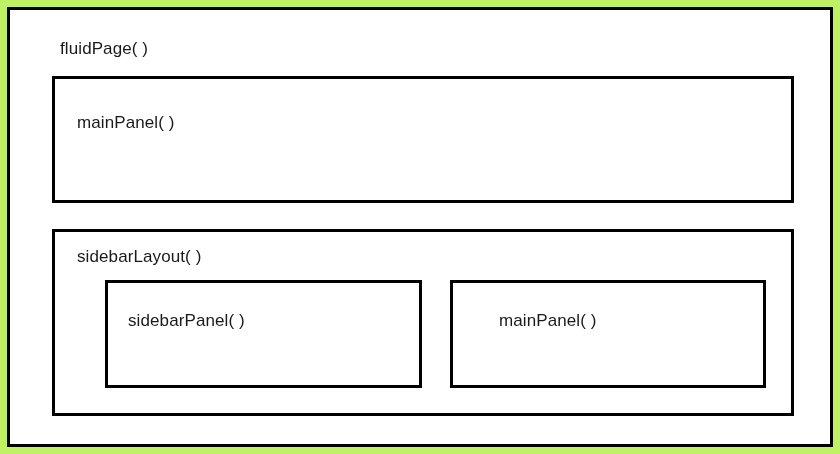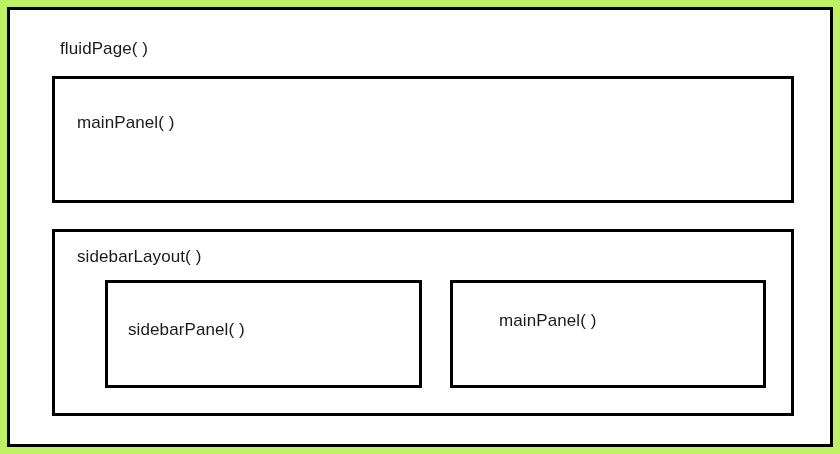--- a/index.html
+++ b/index.html
@@ -79,21 +79,21 @@
 
   
   #sidebar-panel {
     left: 50px;
     top: 48px;
     width: 317px;
     height: 108px;
   }
   #sidebar-panel-label {
     left: 20px;
-    top: 38px;
+    top: 29px;
   }
 
   
   #main-panel {
     left: 395px;
     top: 48px;
     width: 316px;
     height: 108px;
   }
   #main-panel-label {

